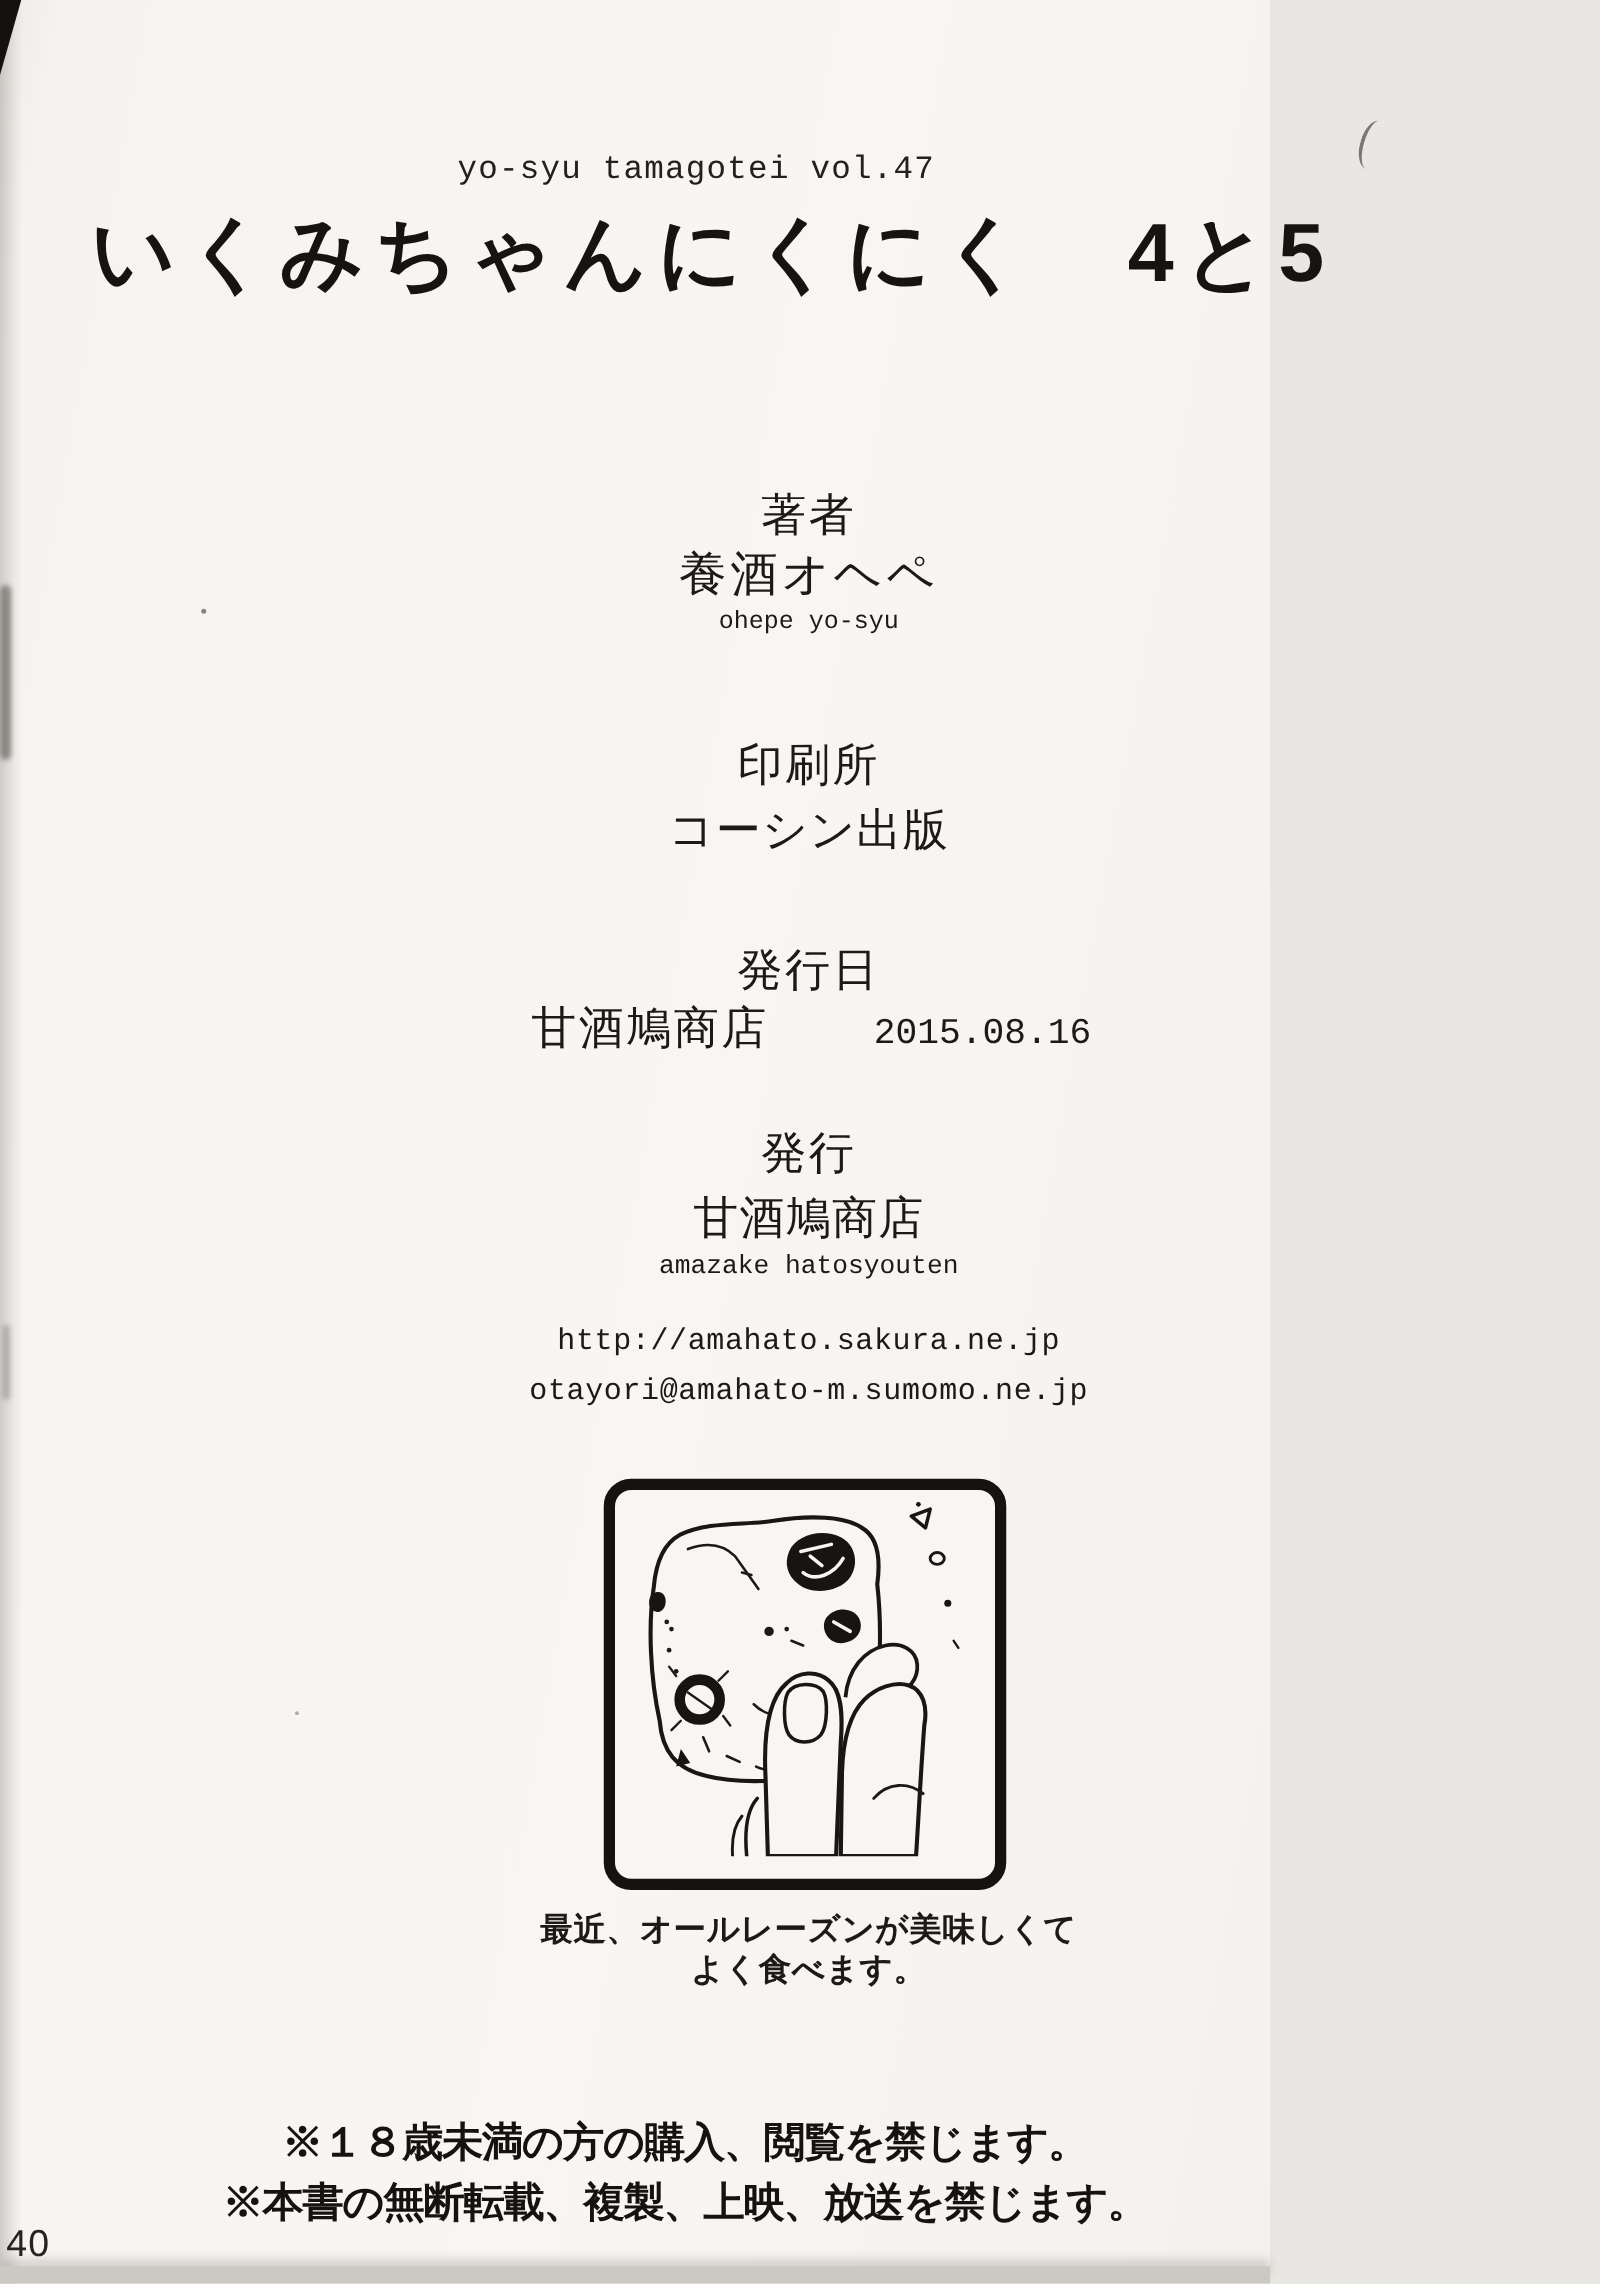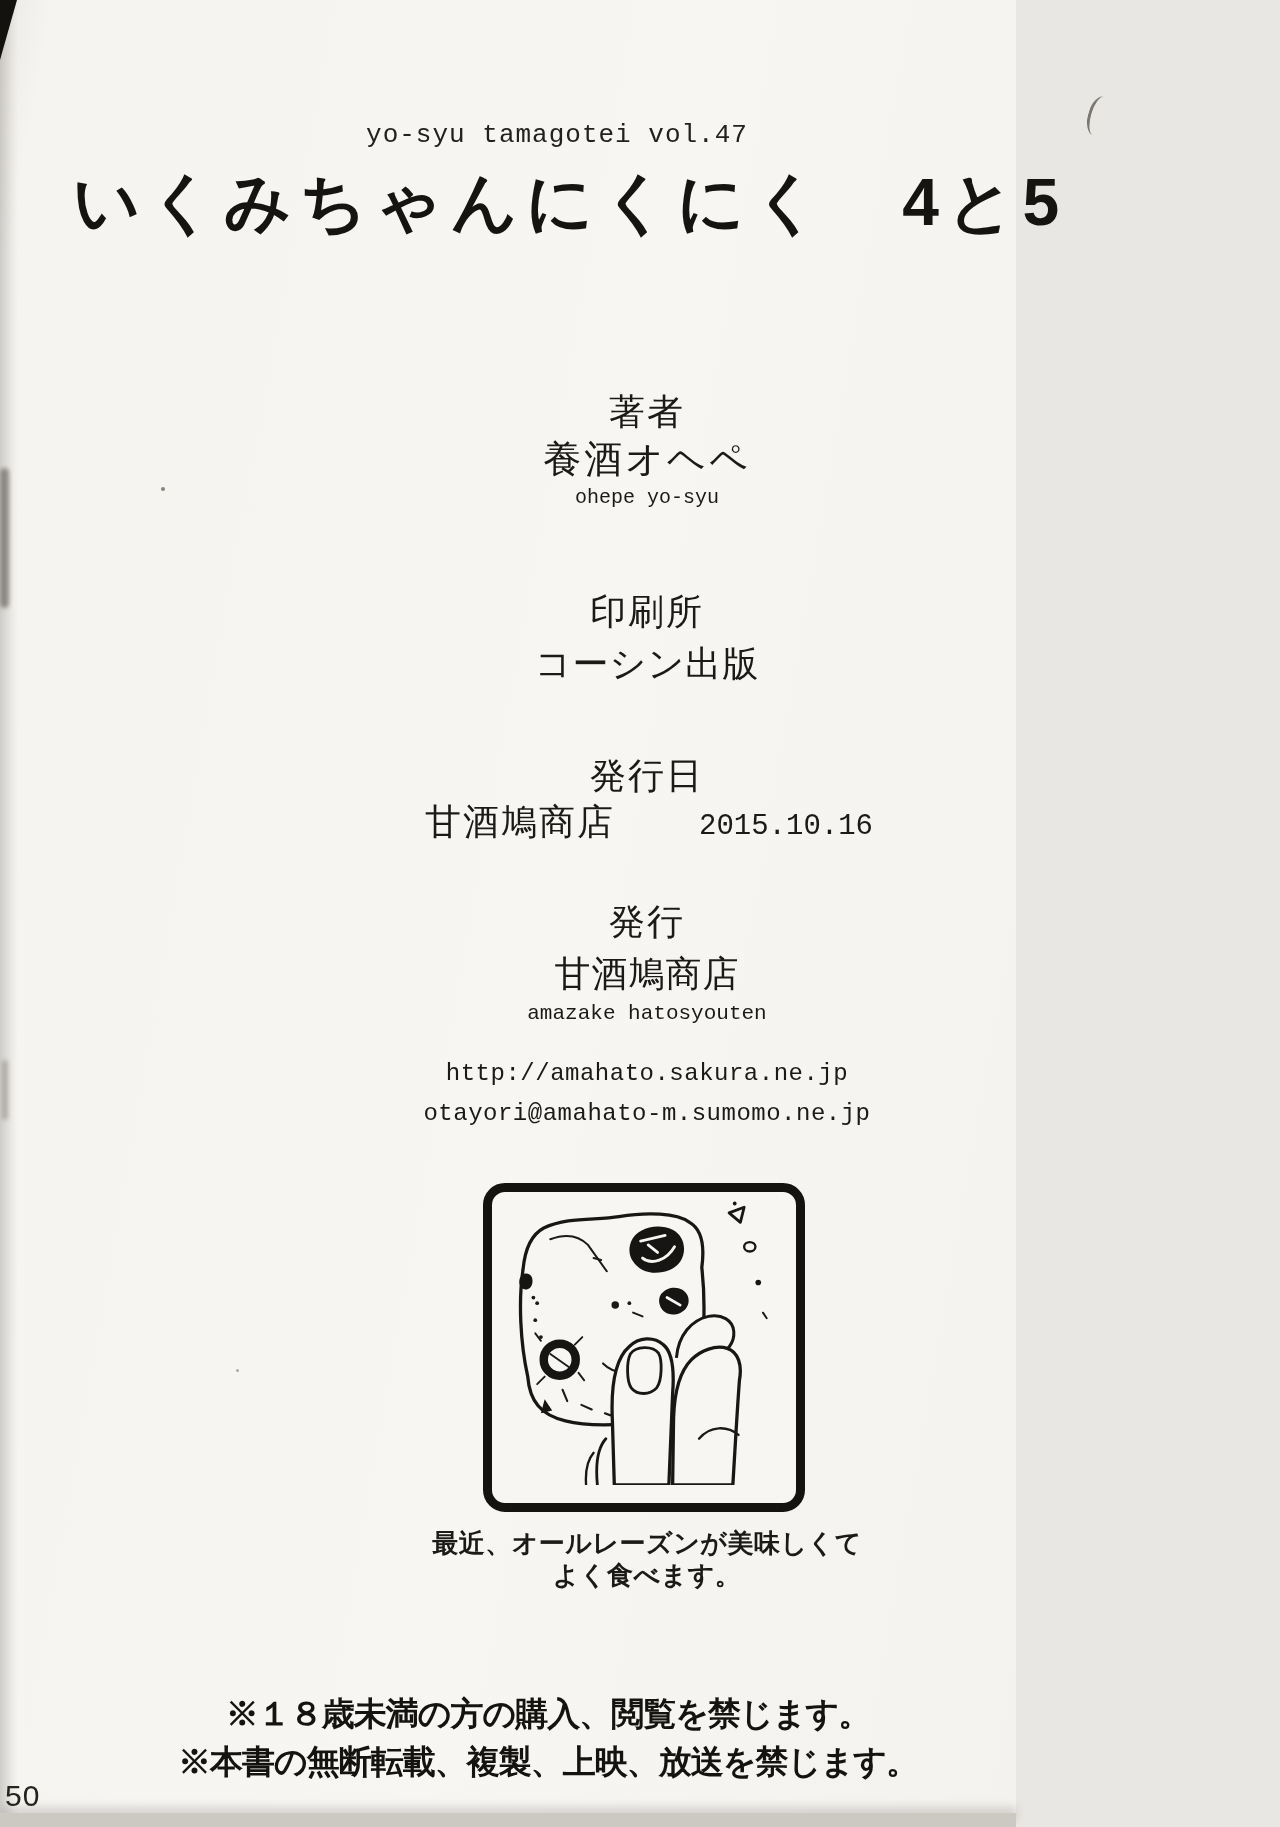--- a/index.html
+++ b/index.html
@@ -117,21 +117,21 @@
 
   <div class="cline lbl author-label">著者</div>
   <div class="cline author-name">養酒オヘペ</div>
   <div class="cline author-romaji mono">ohepe yo-syu</div>
 
   <div class="cline lbl printer-label">印刷所</div>
   <div class="cline printer-name">コーシン出版</div>
 
   <div class="cline lbl date-label">発行日</div>
   <div class="cline edition-line">
-    <span class="ed">甘酒鳩商店</span><span class="dt mono">2015.10.16</span>
+    <span class="ed">甘酒鳩商店</span><span class="dt mono">2015.08.16</span>
   </div>
 
   <div class="cline lbl publisher-label">発行</div>
   <div class="cline publisher-name">甘酒鳩商店</div>
   <div class="cline publisher-romaji mono">amazake hatosyouten</div>
 
   <div class="cline website mono">http://amahato.sakura.ne.jp</div>
   <div class="cline email mono">otayori@amahato-m.sumomo.ne.jp</div>
 
   <div class="illo-box">
@@ -201,15 +201,15 @@
       </g>
     </svg>
   </div>
 
   <div class="cline caption1">最近、オールレーズンが美味しくて</div>
   <div class="cline caption2">よく食べます。</div>
 
   <div class="cline notice notice1">※１８歳未満の方の購入、閲覧を禁じます。</div>
   <div class="cline notice notice2">※本書の無断転載、複製、上映、放送を禁じます。</div>
 
-  <div class="page-number">50</div>
+  <div class="page-number">40</div>
 
 </div>
 
 </body></html>

